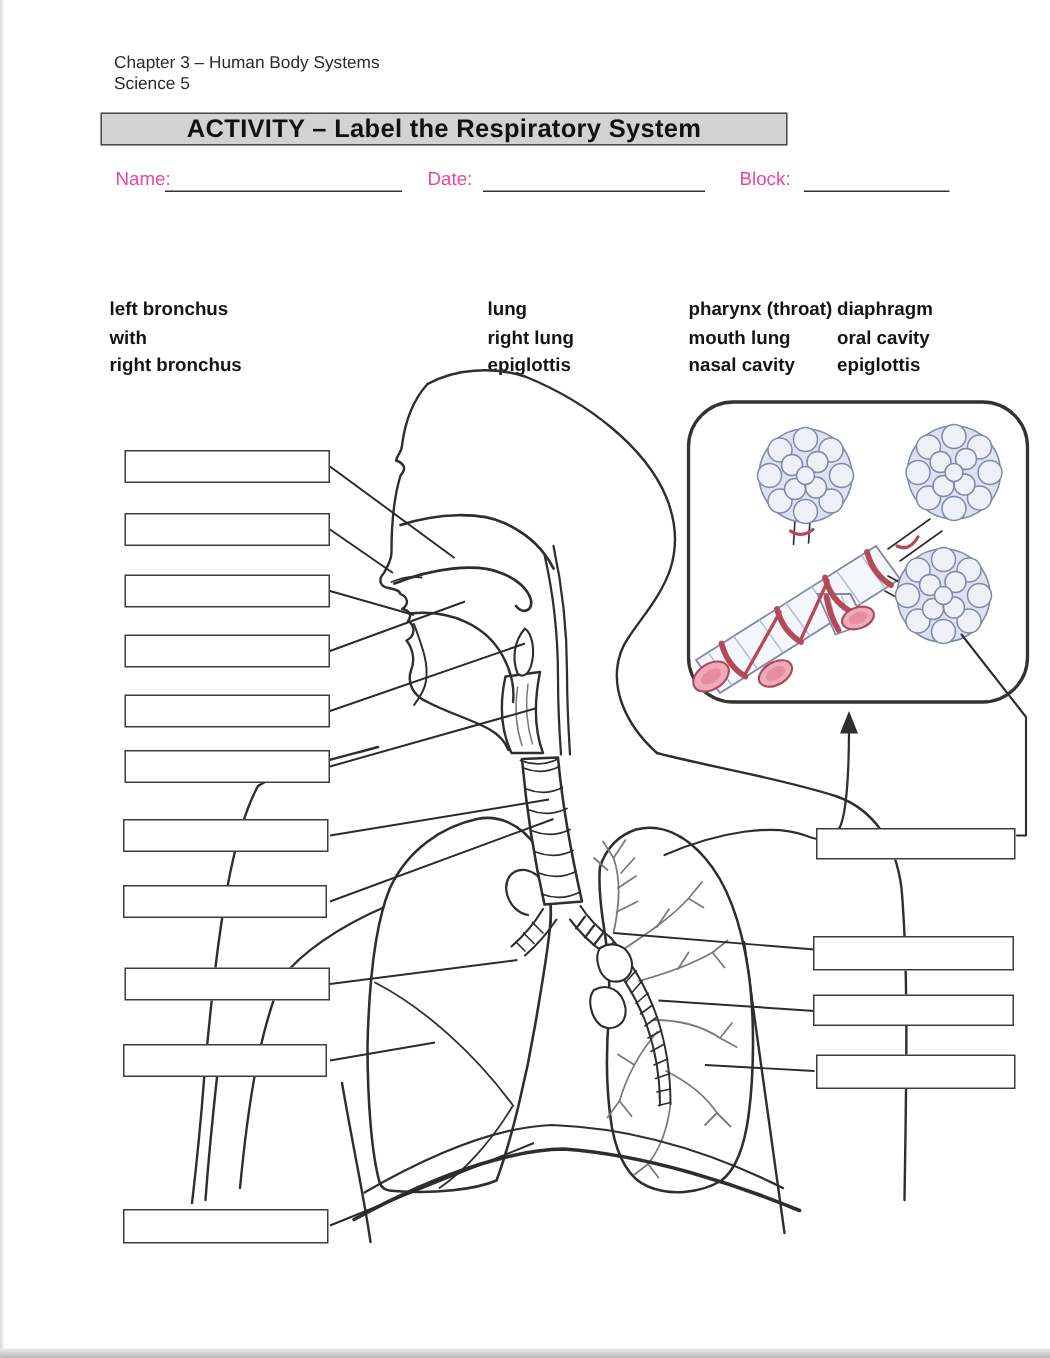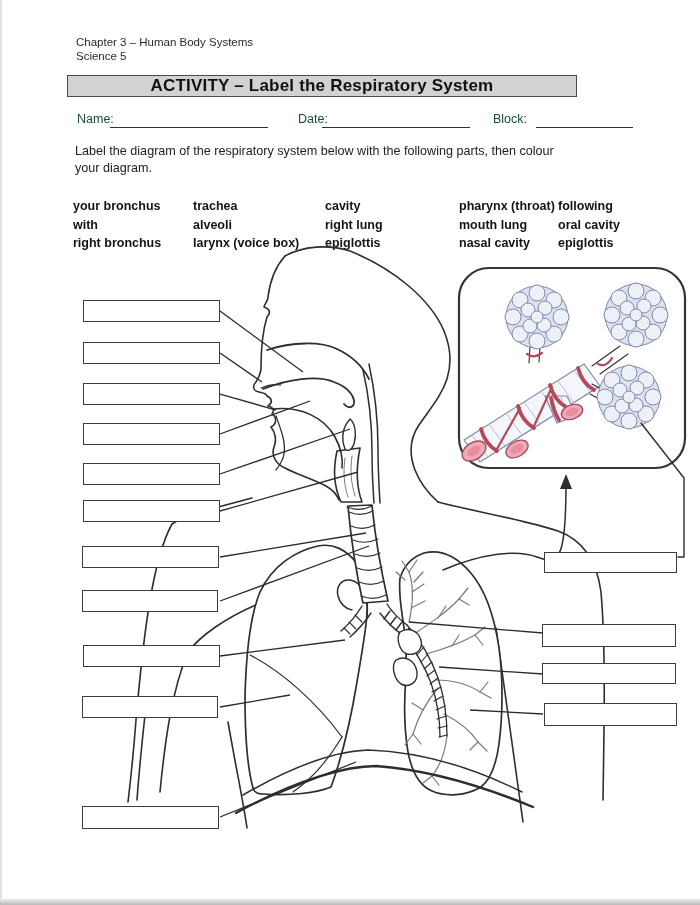--- a/index.html
+++ b/index.html
@@ -7,25 +7,25 @@
     --red:#b44a58; --pink:#efaab8; --bar:#d2d2d2;
   }
   html,body{margin:0;padding:0;background:#888;}
   .page{position:relative;width:700px;height:905px;background:#ffffff;
         font-family:Liberation Sans, sans-serif;color:#1f1f1f;overflow:hidden;}
   .edge-left{position:absolute;left:0;top:0;bottom:0;width:3px;
              background:linear-gradient(90deg,#d7d7d7,#ffffff);}
   .edge-bottom{position:absolute;left:0;right:0;bottom:0;height:6px;
                background:linear-gradient(#ededed,#b9b9b9);}
   .hdr{position:absolute;left:76px;top:35px;font-size:11.5px;line-height:14px;color:#2a2a2a;}
-  .titlebar{position:absolute;left:67px;top:75px;width:510px;height:22px;
+  .titlebar{position:absolute;left:67px;top:75px;width:458px;height:22px;
             background:var(--bar);border:1.5px solid #4a4a4a;box-sizing:border-box;
             display:flex;align-items:center;justify-content:center;}
   .titlebar span{font-weight:bold;font-size:17px;letter-spacing:.2px;color:#111;}
-  .fieldrow span.lbl{position:absolute;top:112px;font-size:12.5px;color:#14532d;text-align:center;}
+  .fieldrow span.lbl{position:absolute;top:112px;font-size:12.5px;color:#ec4899;text-align:center;}
   .wline{position:absolute;top:112px;height:15px;border-bottom:1.3px solid #333;}
   .instr{position:absolute;left:75px;top:143px;font-size:12.6px;line-height:17px;color:#222;}
   .bank{position:absolute;top:197px;font-size:12.5px;font-weight:bold;line-height:18.5px;color:#141414;}
   .bank div{white-space:nowrap;}
   svg.diagram{position:absolute;left:0;top:0;width:700px;height:905px;}
   .answer-box{position:absolute;background:#ffffff;border:1.6px solid #3c3c3c;box-sizing:border-box;}
   .ink{stroke:var(--ink);fill:none;stroke-linecap:round;stroke-linejoin:round;}
   .inkf{stroke:var(--ink);fill:#ffffff;stroke-linejoin:round;}
   .tree{stroke:var(--tree);fill:none;stroke-linecap:round;}
   .lead{stroke:#2b2b2b;fill:none;stroke-width:1.3;}
@@ -48,53 +48,44 @@
     <div>Science 5</div>
   </div>
 
   <div class="titlebar">
     <span>ACTIVITY – Label the Respiratory System</span>
   </div>
 
   <div class="fieldrow">
     <span class="lbl" style="left:77px">Name:</span>
     <span class="wline" style="left:110px;width:158px"></span>
-    <span class="lbl" style="left:298px">Date:</span>
+    <span class="lbl" style="left:285px">Date:</span>
     <span class="wline" style="left:322px;width:148px"></span>
     <span class="lbl" style="left:493px">Block:</span>
     <span class="wline" style="left:536px;width:97px"></span>
   </div>
 
-  <div class="instr">
-    <div>Label the diagram of the respiratory system below with the following parts, then colour</div>
-    <div>your diagram.</div>
-  </div>
 
   <div class="bank" style="left:73px">
-    <div>your bronchus</div>
+    <div>left bronchus</div>
     <div>with</div>
     <div>right bronchus</div>
   </div>
-  <div class="bank" style="left:193px">
-    <div>trachea</div>
-    <div>alveoli</div>
-    <div>larynx (voice box)</div>
-  </div>
   <div class="bank" style="left:325px">
-    <div>cavity</div>
+    <div>lung</div>
     <div>right lung</div>
     <div>epiglottis</div>
   </div>
   <div class="bank" style="left:459px">
     <div>pharynx (throat)</div>
     <div>mouth lung</div>
     <div>nasal cavity</div>
   </div>
   <div class="bank" style="left:558px">
-    <div>following</div>
+    <div>diaphragm</div>
     <div>oral cavity</div>
     <div>epiglottis</div>
   </div>
 
   <svg class="diagram" viewBox="0 0 700 905">
 
     <g class="ink" stroke-width="1.6">
       <path d="M 252 498 C 215 508, 185 515, 172 524 C 152 560, 143 640, 136 720 C 133 760, 130 785, 128 802"></path>
       <path d="M 146 706 C 142 742, 139 772, 137 800"></path>
       <path d="M 258 604 C 225 618, 200 636, 188 652 C 172 690, 165 740, 160 792"></path>

